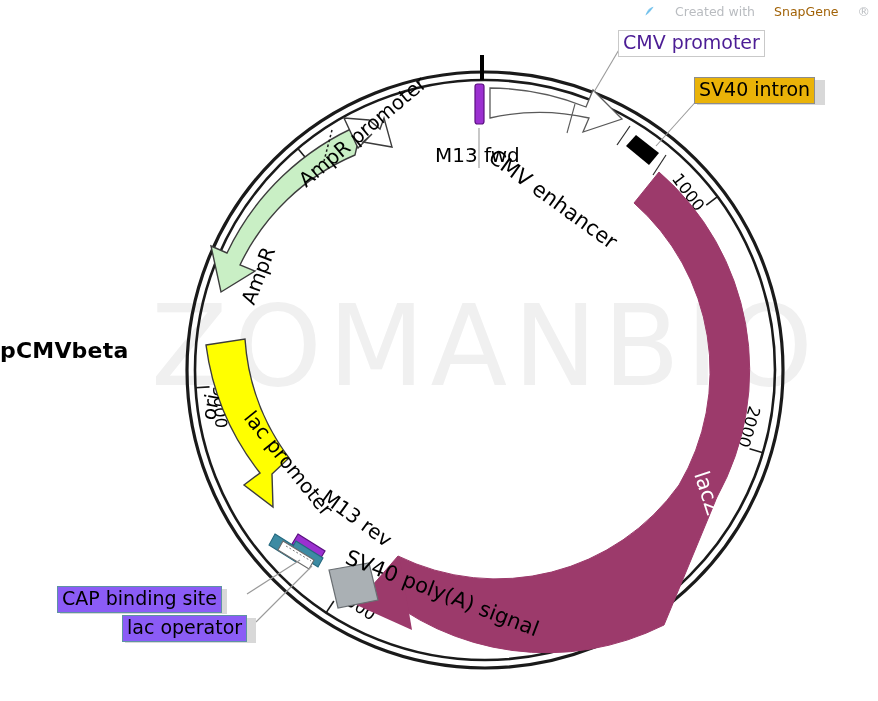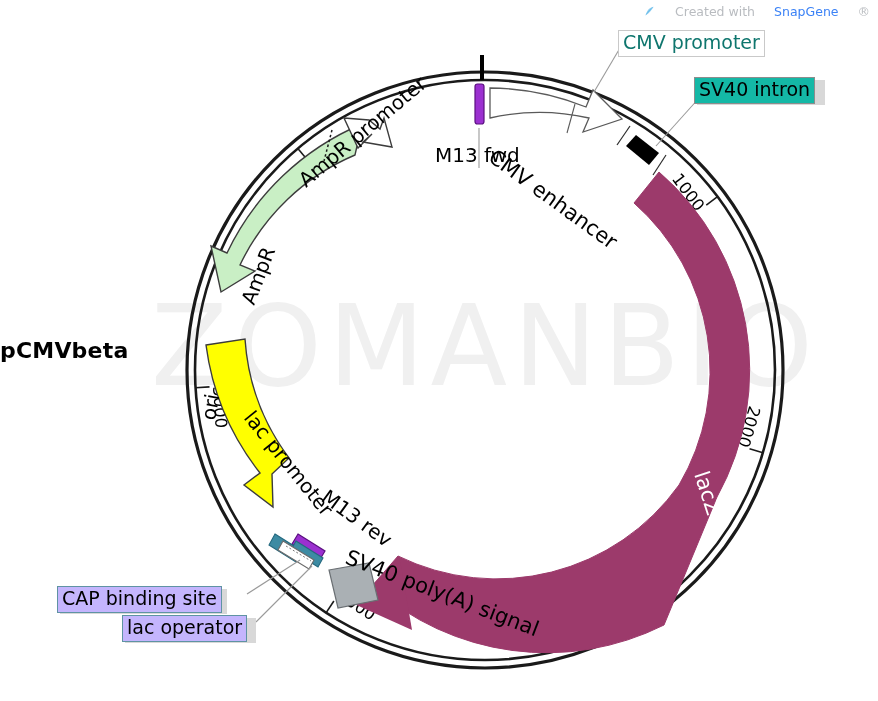--- a/index.html
+++ b/index.html
@@ -3,29 +3,29 @@
 <meta charset="utf-8">
 <style>
   html,body{margin:0;padding:0;background:#ffffff;}
   body{width:878px;height:701px;position:relative;overflow:hidden;
        font-family:"DejaVu Sans","Liberation Sans",sans-serif;}
 
   #map{position:absolute;left:0;top:0;width:878px;height:701px;}
 
   .wm-brand{position:absolute;top:4px;right:8px;display:flex;align-items:center;
             gap:19px;font-size:12.5px;color:#b9bcc0;font-family:"DejaVu Sans",sans-serif;}
-  .wm-brand .sg-red{color:#3b82f6;}
+  .wm-brand .sg-red{color:#a16207;}
   .wm-brand .sg-gray{color:#b9bcc0;}
   .wm-logo{width:13px;height:13px;display:inline-block;}
 
   .cbox{position:absolute;box-sizing:border-box;white-space:nowrap;
         font-size:19px;line-height:1.15;padding:1px 4px 2px 4px;}
-  .cbox.white{background:#ffffff;border:1px solid #c9c9c9;color:#0f766e;}
-  .cbox.cream{background:#14b8a6;border:1px solid #8d8d8d;color:#000;}
-  .cbox.teal{background:#c4b5fd;border:1px solid #5f93a3;color:#000;}
+  .cbox.white{background:#ffffff;border:1px solid #c9c9c9;color:#4c1d95;}
+  .cbox.cream{background:#eab308;border:1px solid #8d8d8d;color:#000;}
+  .cbox.teal{background:#8b5cf6;border:1px solid #5f93a3;color:#000;}
 
   .shadow-box{position:absolute;background:#d8d8d8;}
 </style>
 </head>
 <body>
 
 <svg id="map" viewBox="0 0 878 701">
   <defs>
     
   </defs>

